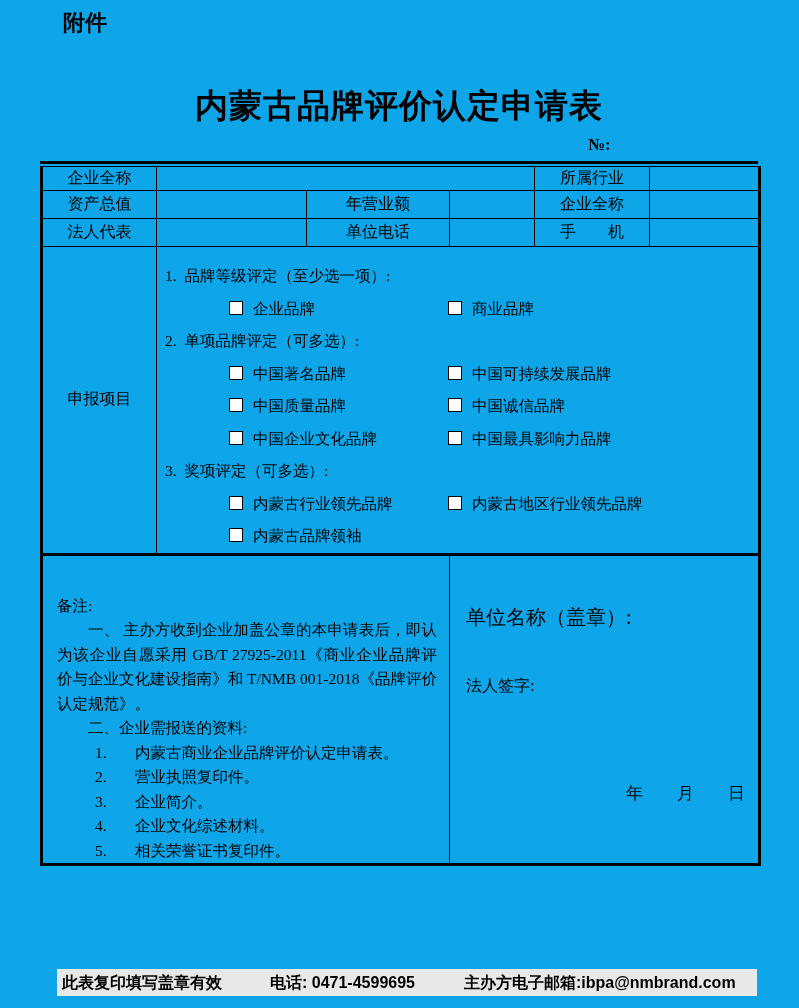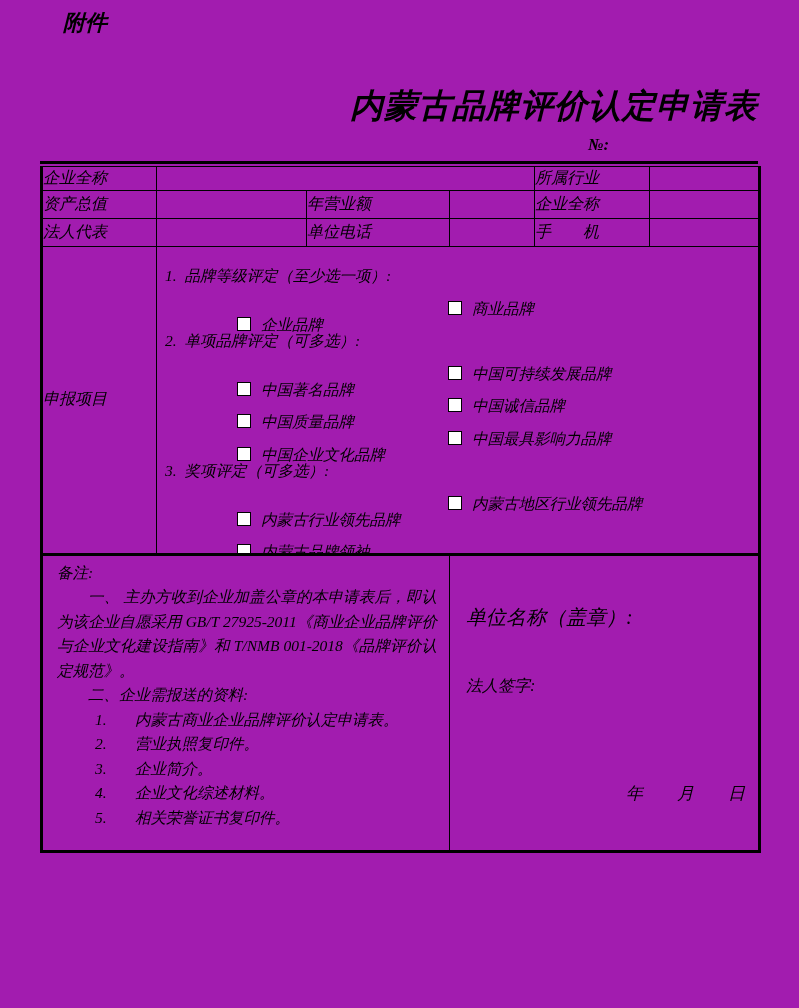--- a/index.html
+++ b/index.html
@@ -1,68 +1,68 @@
 <!DOCTYPE html>
 <html><head>
 <meta charset="utf-8">
 <style>
   html,body { margin:0; padding:0; background:#fff; }
   #page {
-    position:relative; width:799px; height:1008px; background:#a21caf;
-    font-family:"Liberation Serif", serif; color:#000; overflow:hidden;font-style:italic;
+    position:relative; width:799px; height:1008px; background:#0ea5e9;
+    font-family:"Liberation Serif", serif; color:#000; overflow:hidden;
   }
   .attachment {
     position:absolute; left:63px; top:8px;
     font-family:"Liberation Sans", sans-serif;
     font-size:22px; font-weight:bold;
   }
   .title {
     position:absolute; left:40px; top:88px; width:718px;
-    text-align:right; font-size:33px; font-weight:bold;
+    text-align:center; font-size:33px; font-weight:bold;
     letter-spacing:1px; line-height:1.1; white-space:nowrap;
   }
   .serial {
     position:absolute; left:588px; top:135px;
     font-size:17px; font-weight:bold;
   }
   .top-line {
     position:absolute; left:40px; top:161px; width:718px; height:3px;
     background:#000;
   }
   table.form {
     position:absolute; left:40px; top:166px; width:718px;
     border-collapse:collapse; table-layout:fixed;
     border:3px solid #000; border-top:1px solid #000;
   }
   table.form td {
     border:1px solid #000; padding:0; font-size:16px;
     overflow:hidden;
   }
-  td.lbl { white-space:pre; }
+  td.lbl { text-align:center; white-space:pre; }
   td.val {}
   tr.thick-b td { border-bottom:3px solid #000; }
   .email-label { font-family:"Liberation Mono", monospace; font-size:15px; }
 
   
   .app-cell { vertical-align:top; }
   .app-content { position:relative; padding-top:13px; font-size:15.5px; }
   .app-line { position:relative; height:32.5px; line-height:32.5px; }
   .app-heading { position:absolute; left:8px; white-space:pre; }
-  .opt1 { position:absolute; left:80px; white-space:pre;margin-top:16px; }
+  .opt1 { position:absolute; left:72px; white-space:pre; }
   .opt2 { position:absolute; left:291px; white-space:pre; }
   .cbx {
     display:inline-block; width:12px; height:12px;
     border:1px solid #000; margin-right:10px; vertical-align:-1px;
     background:#fff;
   }
 
   
   .notes-cell { vertical-align:top; }
   .notes-inner { padding:5px 12px 0 14px; font-size:15.5px; line-height:24.5px; }
-  .notes-label { white-space:pre; }
+  .notes-label { white-space:pre;margin-top:33px; }
   .notes-para { text-align:justify; text-indent:2em; margin:0; }
   .notes-sub { text-indent:2em; }
   .note-item { padding-left:38px; }
   .note-item .num { display:inline-block; width:40px; }
 
   
   .stamp-cell { vertical-align:top; position:relative; }
   .stamp-box { position:relative; width:100%; height:100%; }
   .stamp-company { position:absolute; left:16px; top:48px; font-size:20px; }
   .stamp-sign { position:absolute; left:16px; top:120px; font-size:16px; }
@@ -190,14 +190,19 @@
         <div class="stamp-box">
           <div class="stamp-company">单位名称（盖章）:</div>
           <div class="stamp-sign">法人签字:</div>
           <div class="stamp-date">年　　月　　日</div>
         </div>
       </td>
     </tr>
   </tbody>
     </table>
 
+  <div class="footer-strip">
+    <span class="f-validity">此表复印填写盖章有效</span>
+    <span class="f-phone">电话: 0471-4599695</span>
+    <span class="f-email">主办方电子邮箱:ibpa@nmbrand.com</span>
+  </div>
 
 </div>
 
 </body></html>

